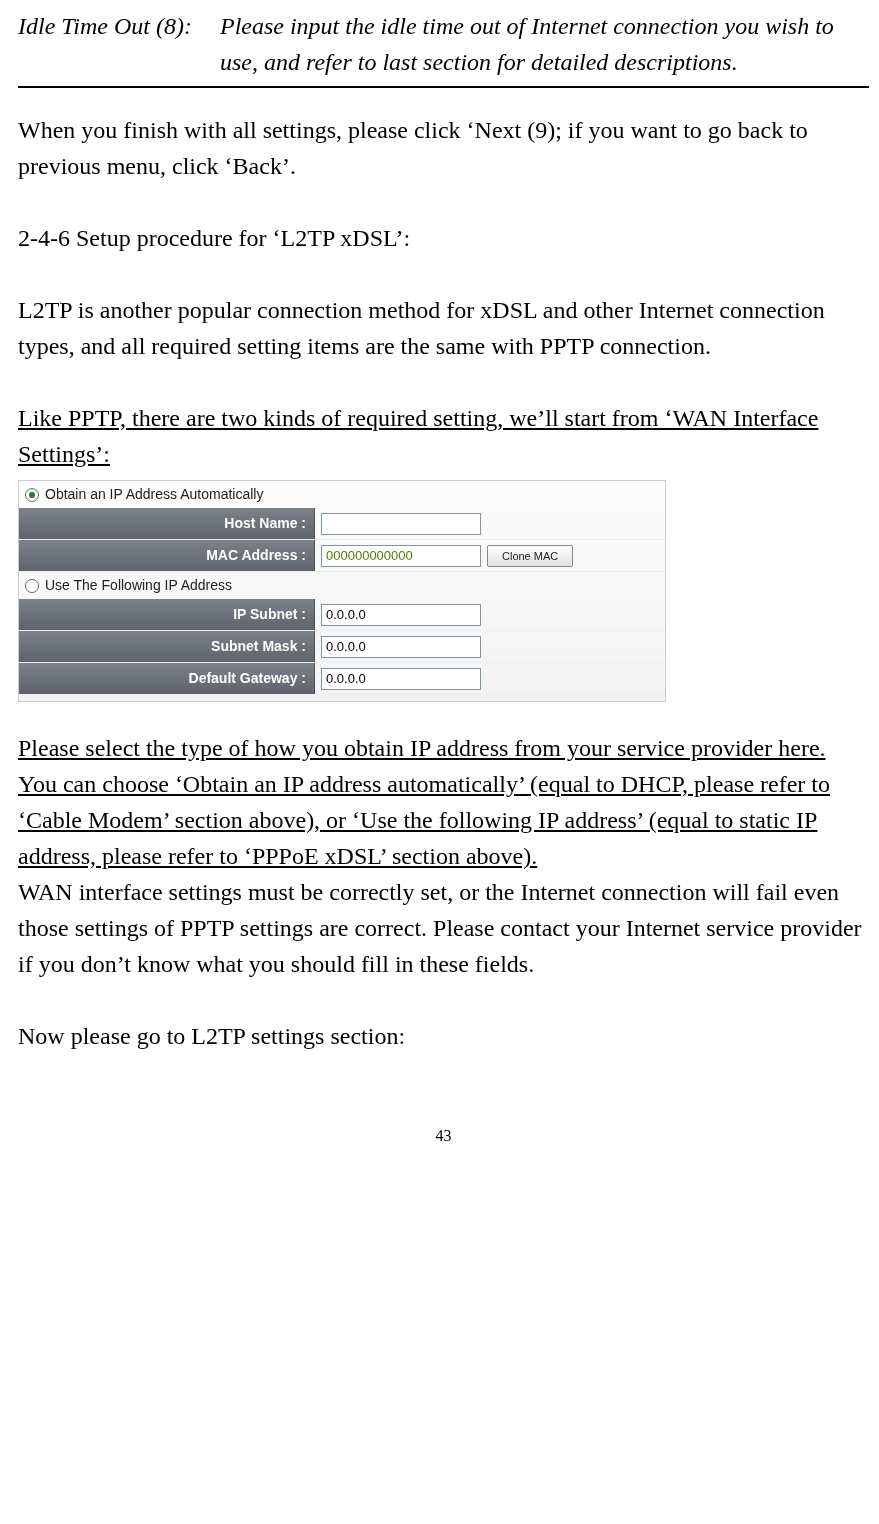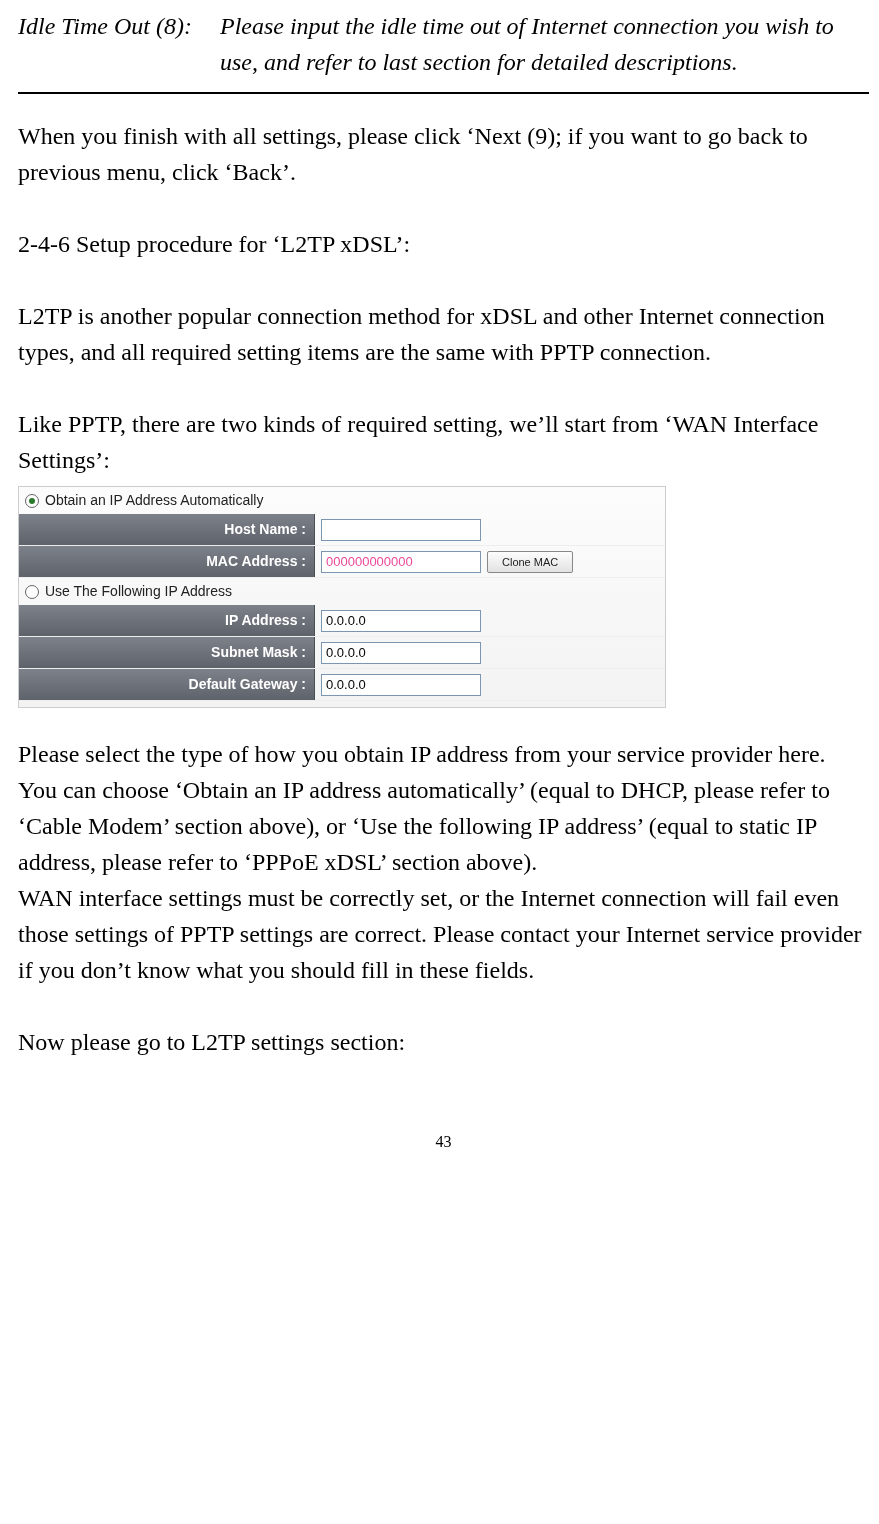--- a/index.html
+++ b/index.html
@@ -9,35 +9,36 @@
       line-height: 1.5;
       color: #000;
       background: #fff;
       width: 879px;
       padding: 8px 10px 40px 18px;
     }
     .top-row {
       display: flex;
       gap: 28px;
       font-style: italic;
-      padding-bottom: 12px;
+      padding-bottom: 6px;
       border-bottom: 2px solid #000;
       margin-bottom: 24px;
     }
     .top-label {
       white-space: nowrap;
     }
     .top-desc {
       flex: 1;
     }
     .para {
       margin-bottom: 36px;
     }
     .para-tight {
       margin-bottom: 0;
+      text-decoration: underline;
     }
     .settings-panel {
       width: 648px;
       border: 1px solid #ccc;
       background: linear-gradient(#fcfcfc,#f3f3f3);
       font-family: Verdana, Arial, sans-serif;
       font-size: 14px;
       margin: 8px 0 28px 0;
       padding-bottom: 6px;
     }
@@ -107,21 +108,21 @@
       gap: 6px;
     }
     .text-input {
       border: 1px solid #7a96b0;
       background: #fff;
       height: 22px;
       width: 160px;
       padding: 2px 4px;
       font-family: Arial, sans-serif;
       font-size: 13px;
-      color: #ec4899;
+      color: #4d7c0f;
     }
     .text-input.disabled {
       color: #000000;
     }
     .btn {
       border: 1px solid #888;
       background: linear-gradient(#fdfdfd,#e2e2e2);
       height: 22px;
       padding: 0 14px;
       font-family: Arial, sans-serif;
@@ -174,21 +175,21 @@
       <button class="btn">Clone MAC</button>
     </div>
   </div>
 
   <div class="radio-row">
     <span class="radio"></span>
     <span>Use The Following IP Address</span>
   </div>
 
   <div class="form-row">
-    <div class="form-label">IP Address :</div>
+    <div class="form-label">IP Subnet :</div>
     <div class="form-field">
       <input type="text" class="text-input disabled" value="0.0.0.0" style="">
     </div>
   </div>
 
   <div class="form-row">
     <div class="form-label">Subnet Mask :</div>
     <div class="form-field">
       <input type="text" class="text-input disabled" value="0.0.0.0" style="">
     </div>

